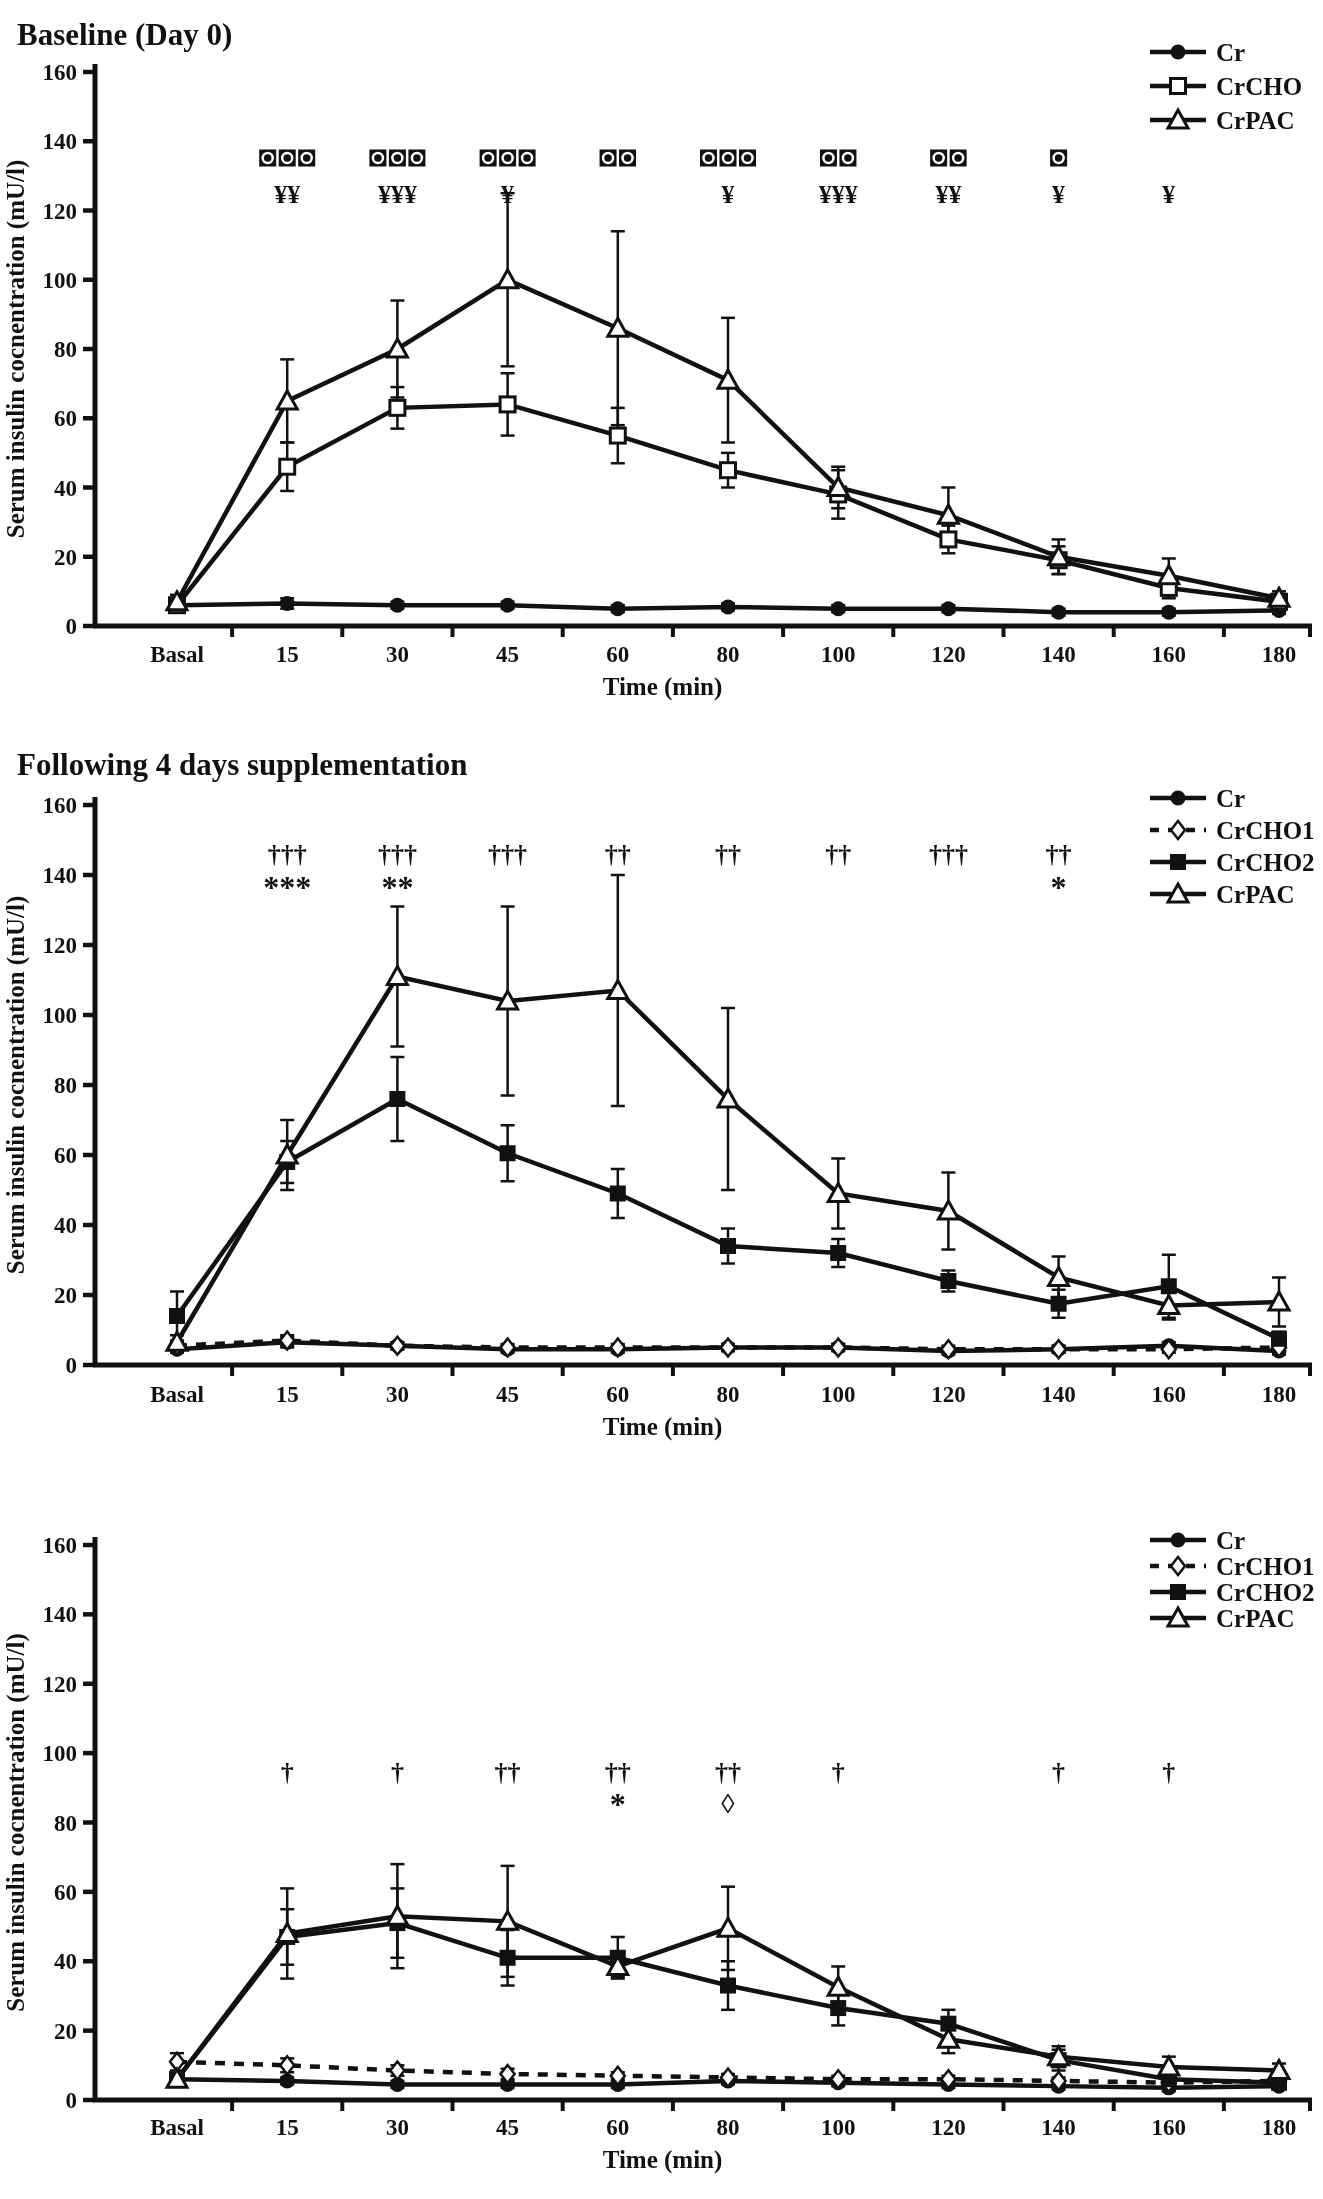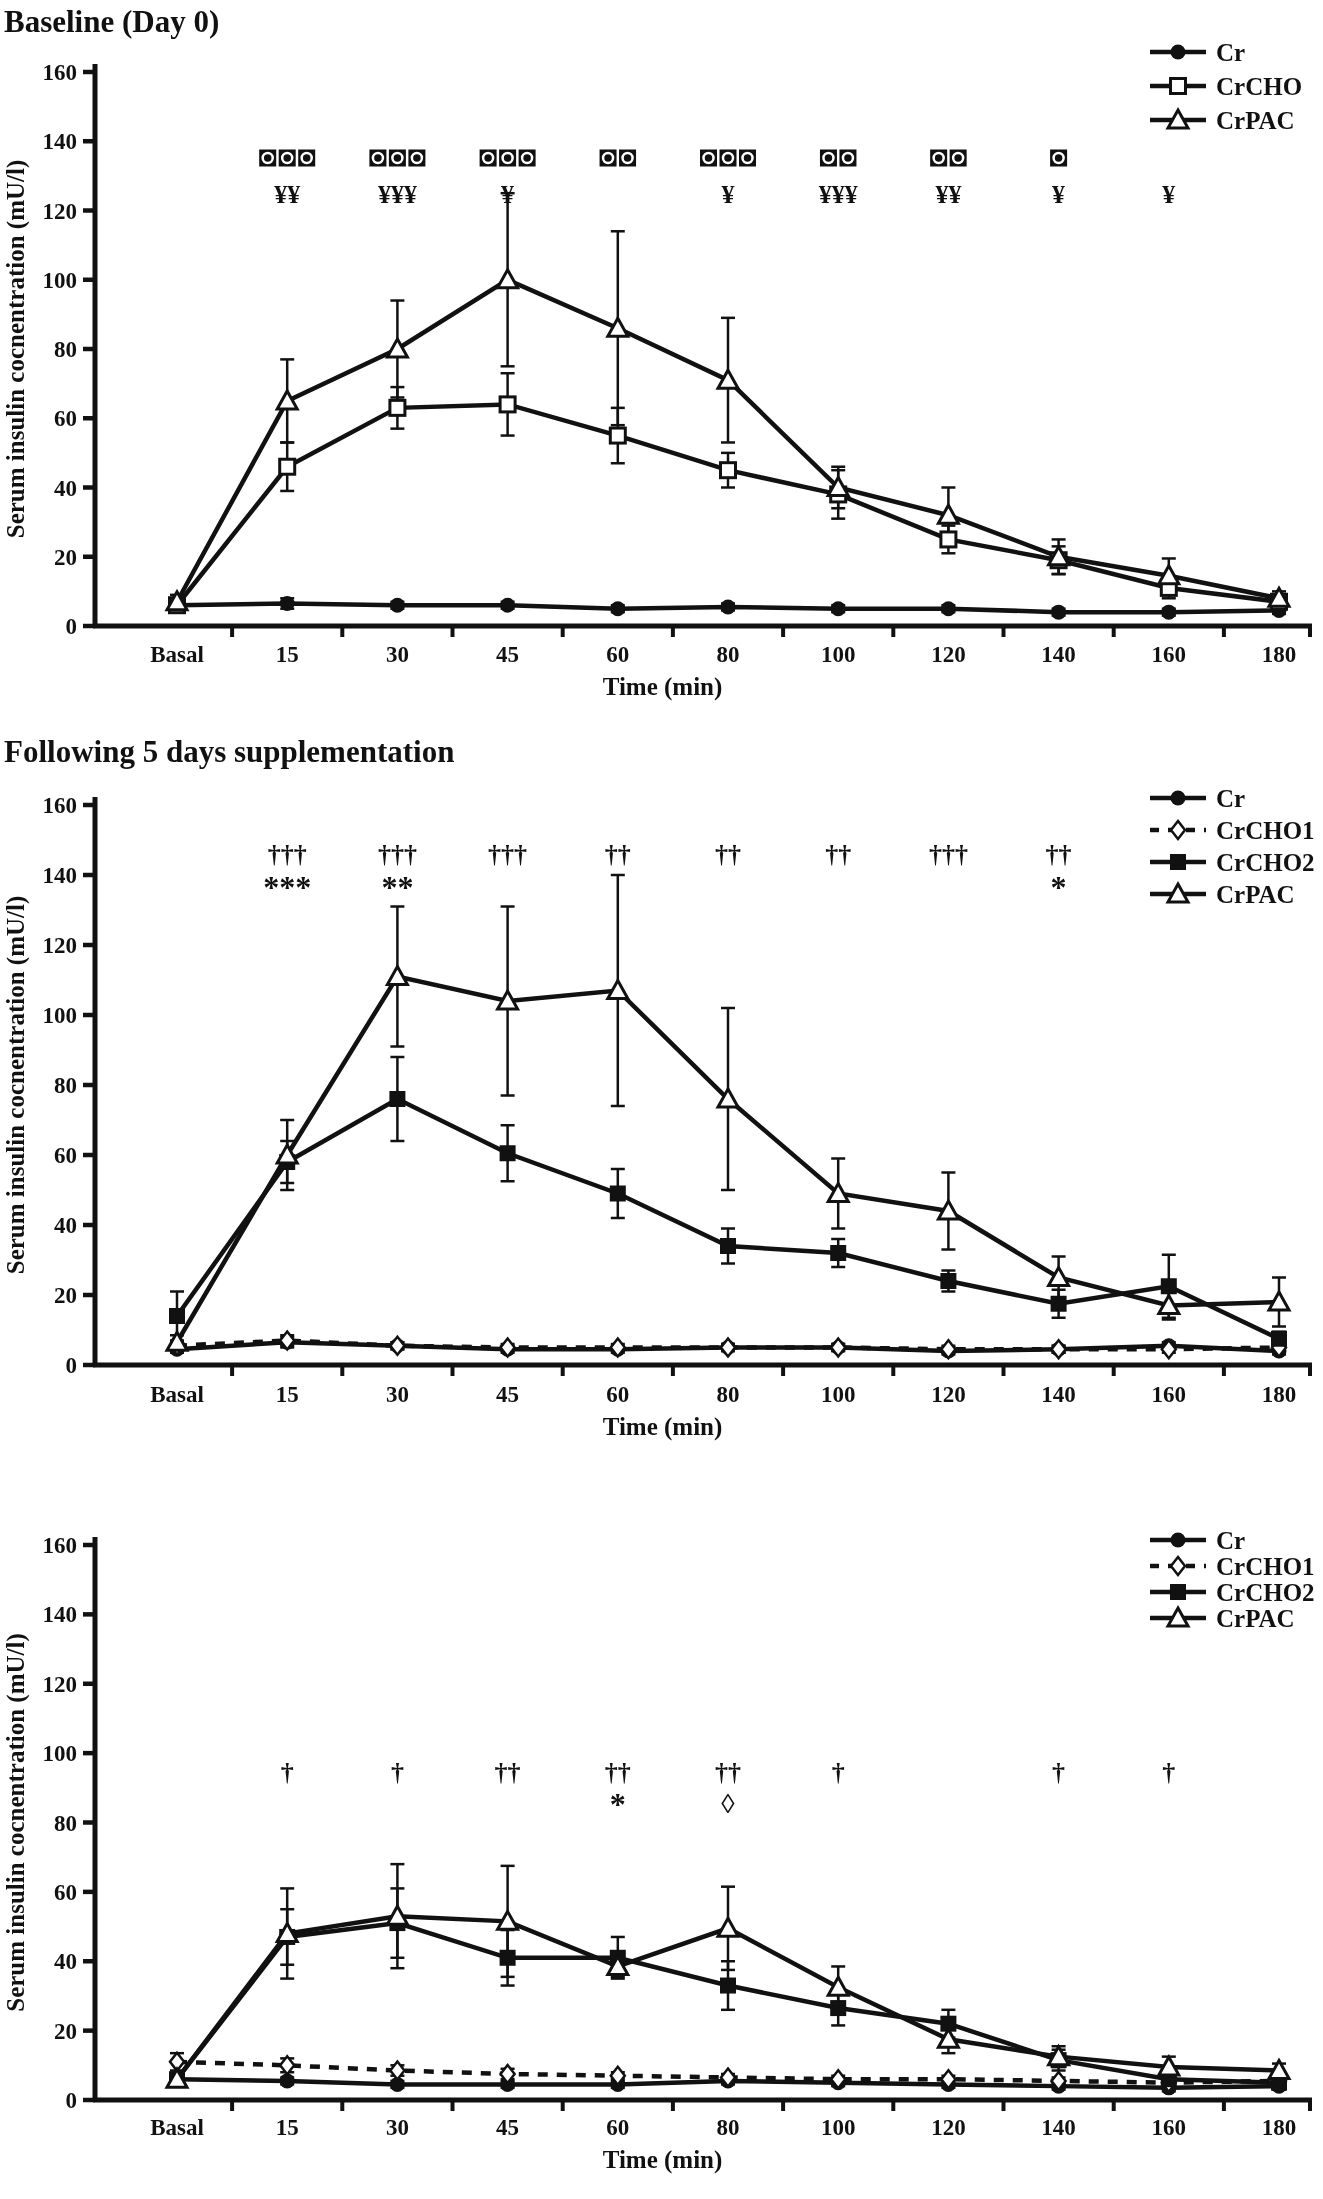--- a/index.html
+++ b/index.html
@@ -1,18 +1,18 @@
 <!DOCTYPE html>
 <html><head>
 <meta charset="utf-8">
 <style>
   html,body{margin:0;padding:0;background:#fff;}
   body{width:1323px;height:2199px;position:relative;font-family:"Liberation Serif",serif;color:#111;overflow:hidden;}
   .chart-block{position:absolute;left:0;width:1323px;}
-  .chart-title{position:absolute;left:4px;top:4px;margin:0;font-size:31px;font-weight:bold;color:#111;letter-spacing:0px;white-space:nowrap;}
+  .chart-title{position:absolute;left:4px;top:4px;margin:13px;font-size:31px;font-weight:bold;color:#111;letter-spacing:0px;white-space:nowrap;}
   svg.chart-canvas{position:absolute;left:0;top:0;display:block;}
   svg text{fill:#111;font-family:"Liberation Serif",serif;font-weight:bold;}
 </style>
 </head>
 <body>
 
 <div class="chart-block" style="top:0;height:730px;">
   <svg class="chart-canvas" width="1323" height="730" viewBox="0 0 1323 730">
       <line x1="95" y1="64" x2="95" y2="628" stroke="#111" stroke-width="5"></line>
       <line x1="93" y1="626" x2="1312" y2="626" stroke="#111" stroke-width="5"></line>
@@ -495,21 +495,21 @@
       <text x="397.4" y="133" font-size="26" text-anchor="middle">†††</text>
       <text x="397.4" y="168" font-size="32" text-anchor="middle">**</text>
       <text x="507.6" y="133" font-size="26" text-anchor="middle">†††</text>
       <text x="617.8" y="133" font-size="26" text-anchor="middle">††</text>
       <text x="728" y="133" font-size="26" text-anchor="middle">††</text>
       <text x="838.2" y="133" font-size="26" text-anchor="middle">††</text>
       <text x="948.4" y="133" font-size="26" text-anchor="middle">†††</text>
       <text x="1058.6" y="133" font-size="26" text-anchor="middle">††</text>
       <text x="1058.6" y="168" font-size="32" text-anchor="middle">*</text>
     </svg>
-  <h2 class="chart-title">Following 5 days supplementation</h2>
+  <h2 class="chart-title">Following 4 days supplementation</h2>
 </div>
 
 <div class="chart-block" style="top:1465px;height:734px;">
   <svg class="chart-canvas" width="1323" height="734" viewBox="0 0 1323 734">
       <line x1="95" y1="72" x2="95" y2="637" stroke="#111" stroke-width="5"></line>
       <line x1="93" y1="635" x2="1312" y2="635" stroke="#111" stroke-width="5"></line>
       <line x1="83" y1="635" x2="95" y2="635" stroke="#111" stroke-width="4.5"></line>
       <text x="77" y="643" font-size="23" text-anchor="end">0</text>
       <line x1="83" y1="565.625" x2="95" y2="565.625" stroke="#111" stroke-width="4.5"></line>
       <text x="77" y="573.625" font-size="23" text-anchor="end">20</text>

